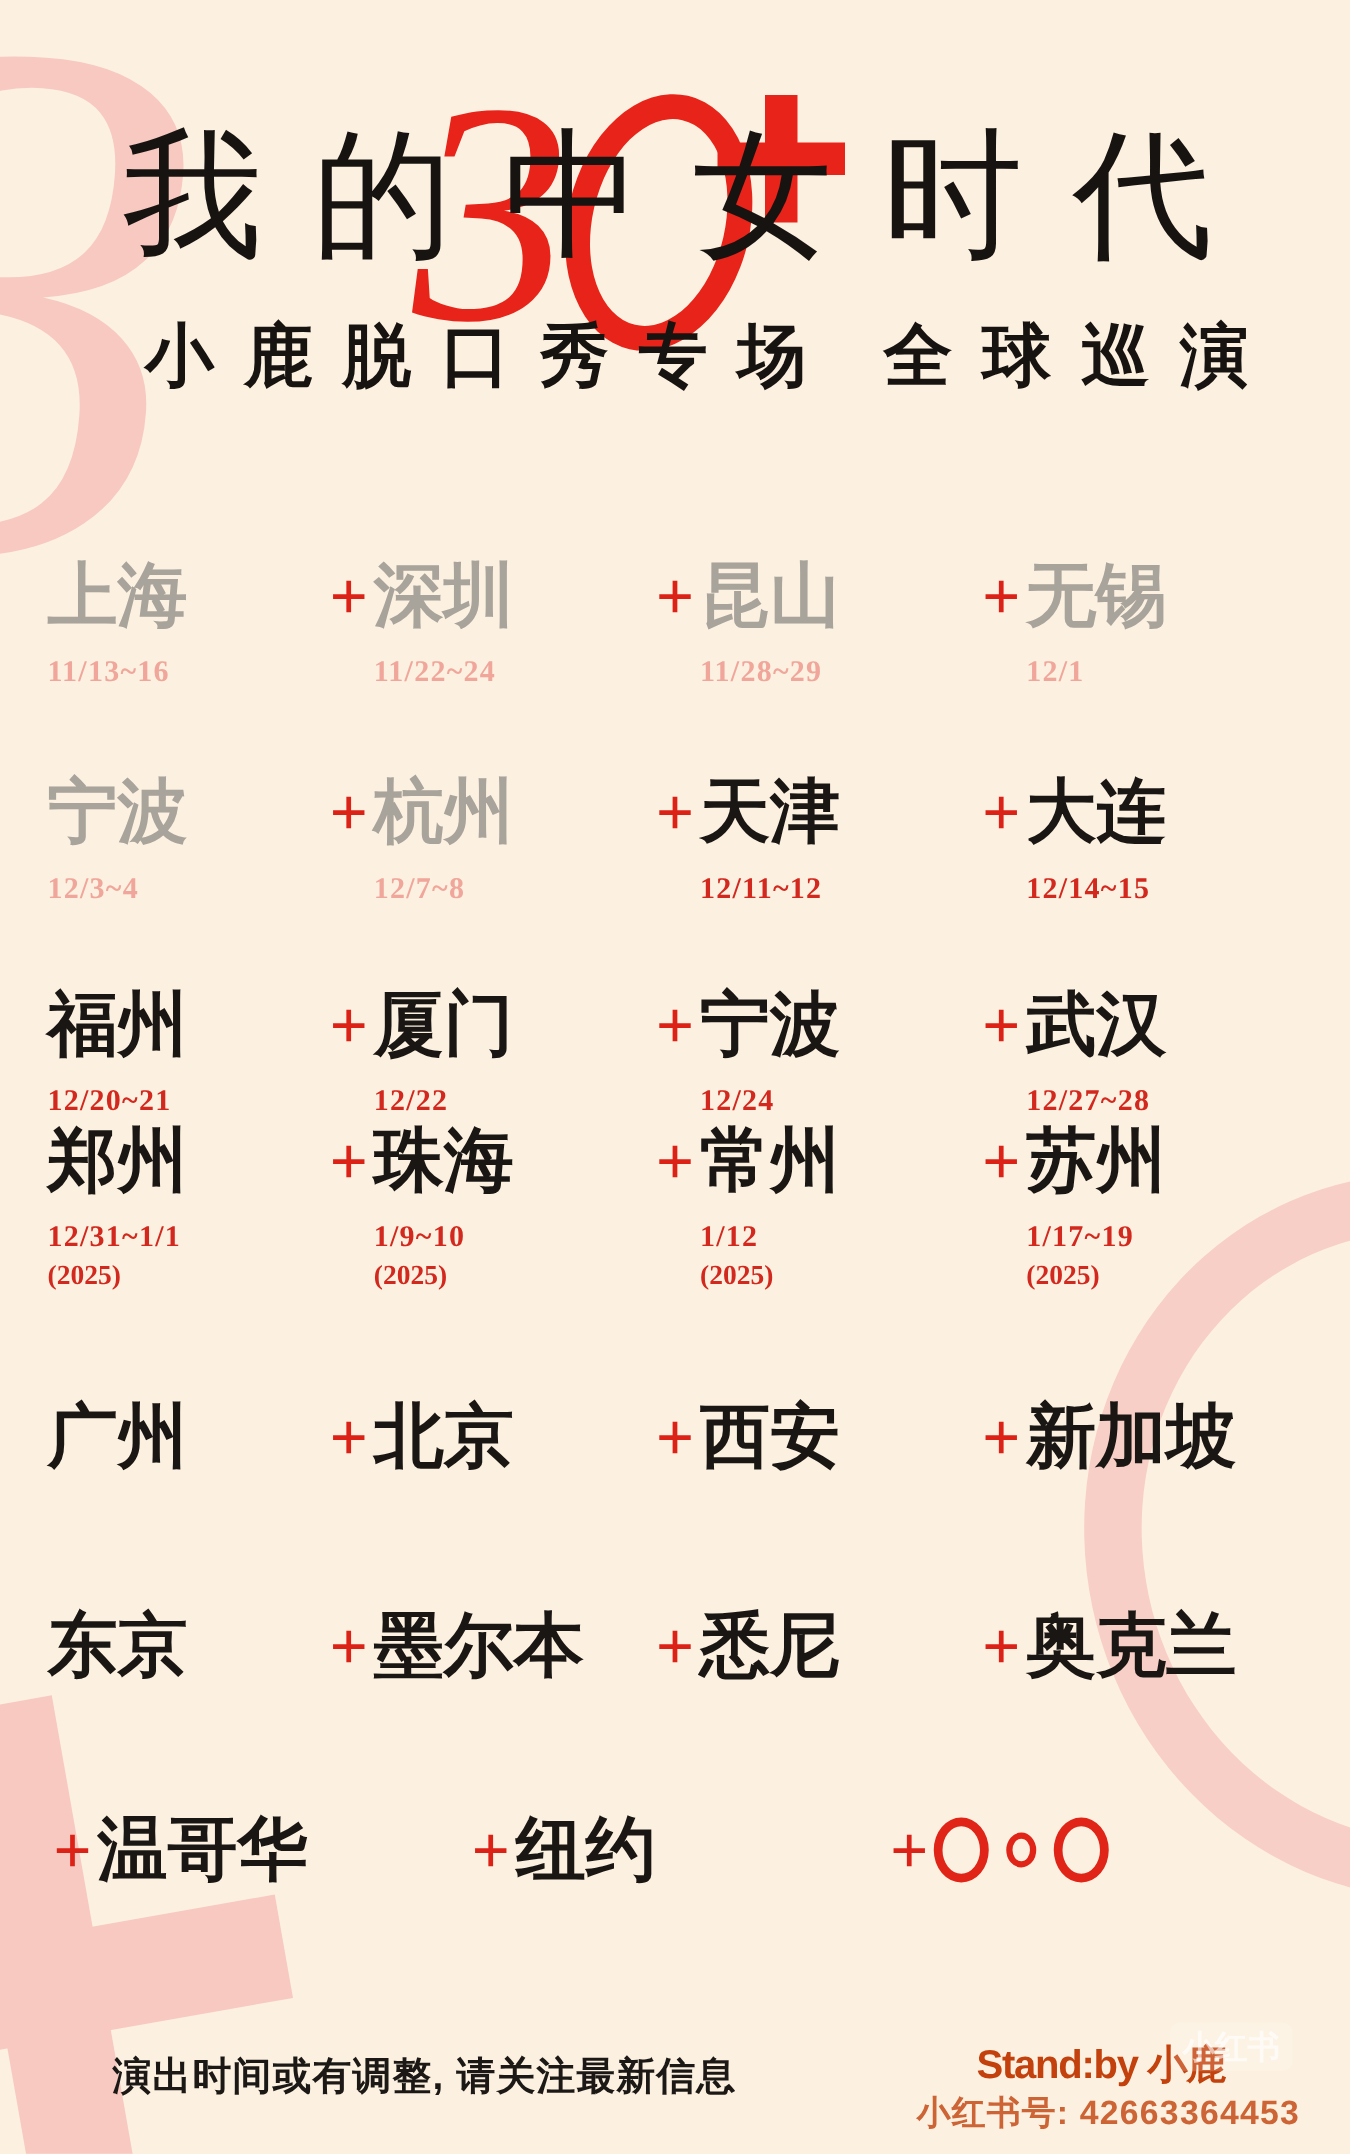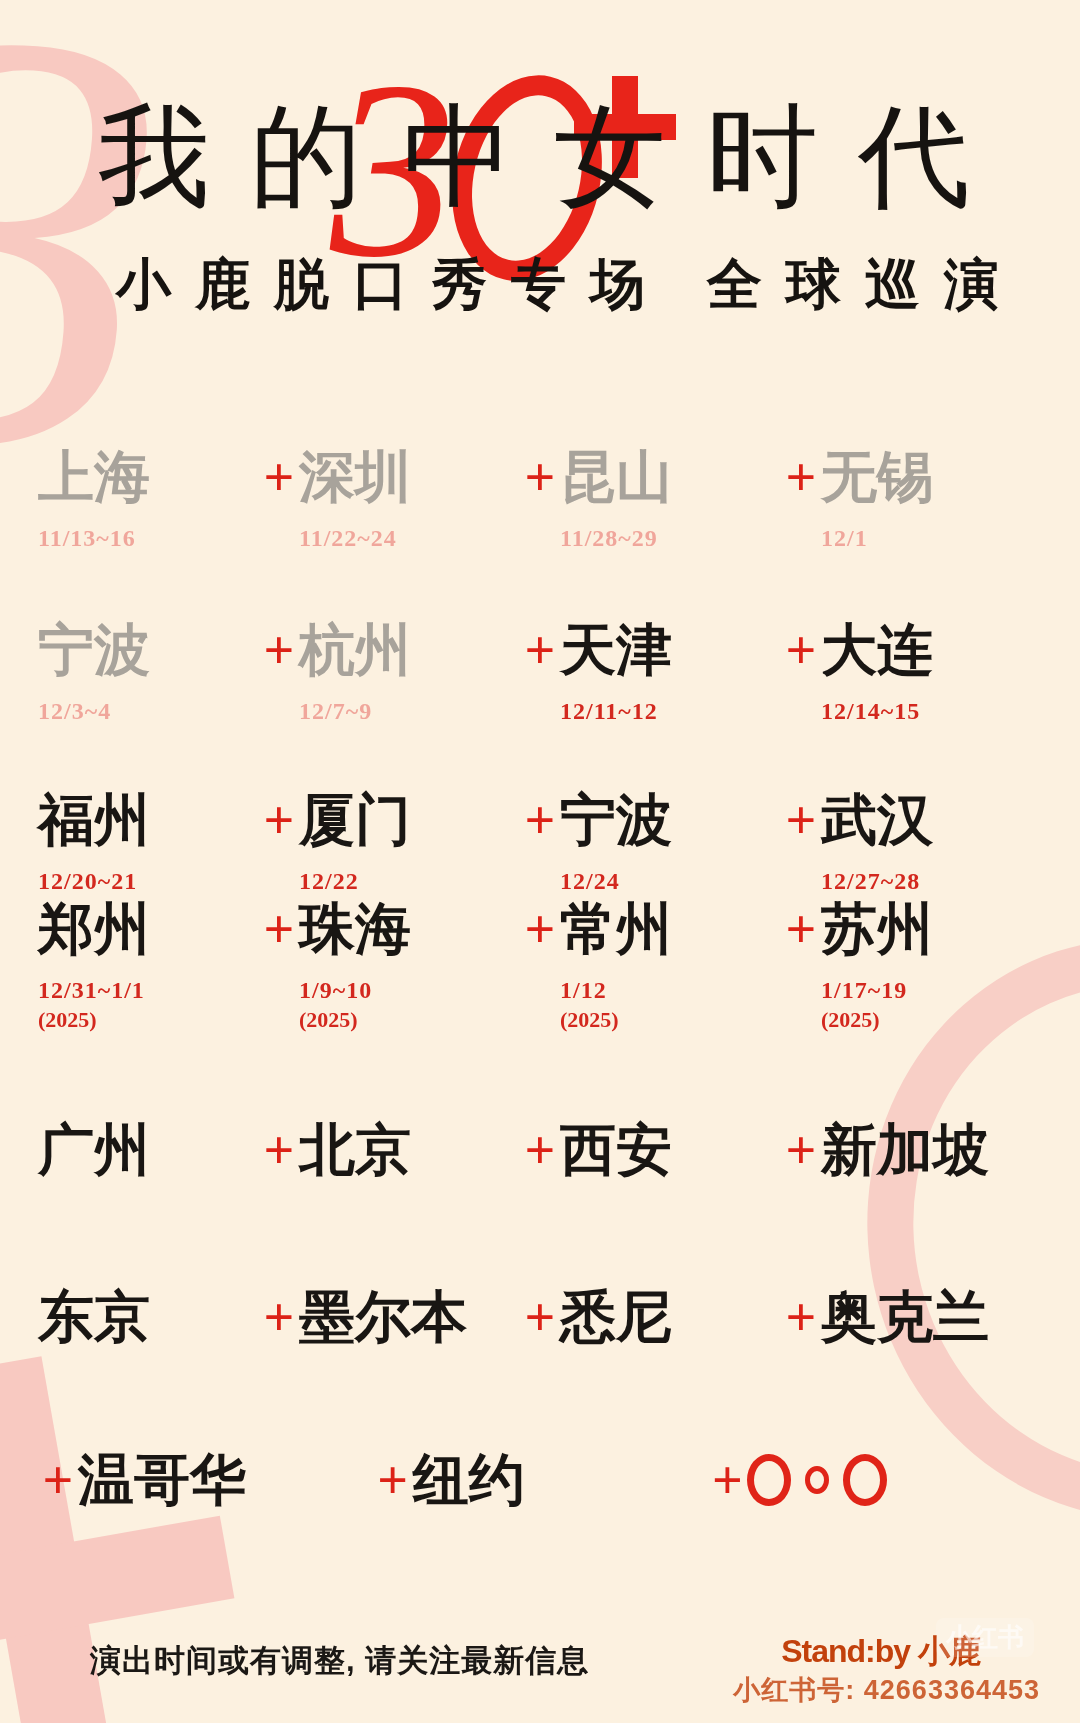--- a/index.html
+++ b/index.html
@@ -144,21 +144,21 @@
       </div>
     </div>
     <div class="row">
       <div class="cell past">
         <div class="city">宁波</div>
         <div class="date">12/3~4</div>
       </div>
       <span class="sep">+</span>
       <div class="cell past">
         <div class="city">杭州</div>
-        <div class="date">12/7~9</div>
+        <div class="date">12/7~8</div>
       </div>
       <span class="sep">+</span>
       <div class="cell upcoming">
         <div class="city">天津</div>
         <div class="date">12/11~12</div>
       </div>
       <span class="sep">+</span>
       <div class="cell upcoming">
         <div class="city">大连</div>
         <div class="date">12/14~15</div>

